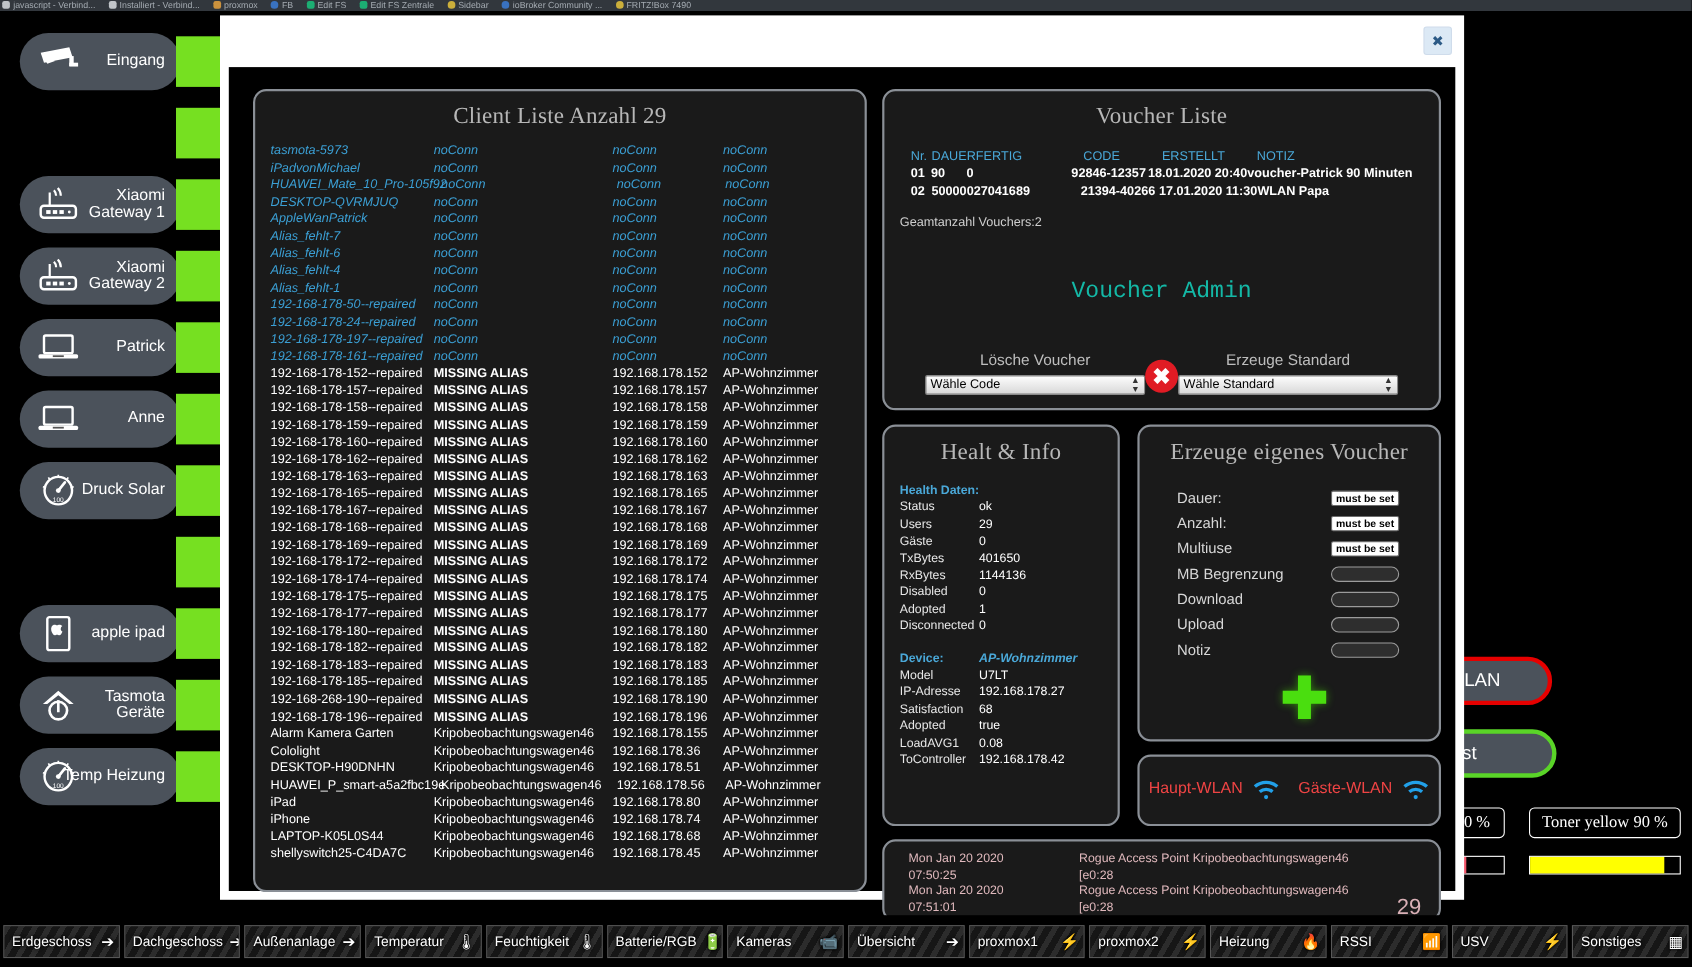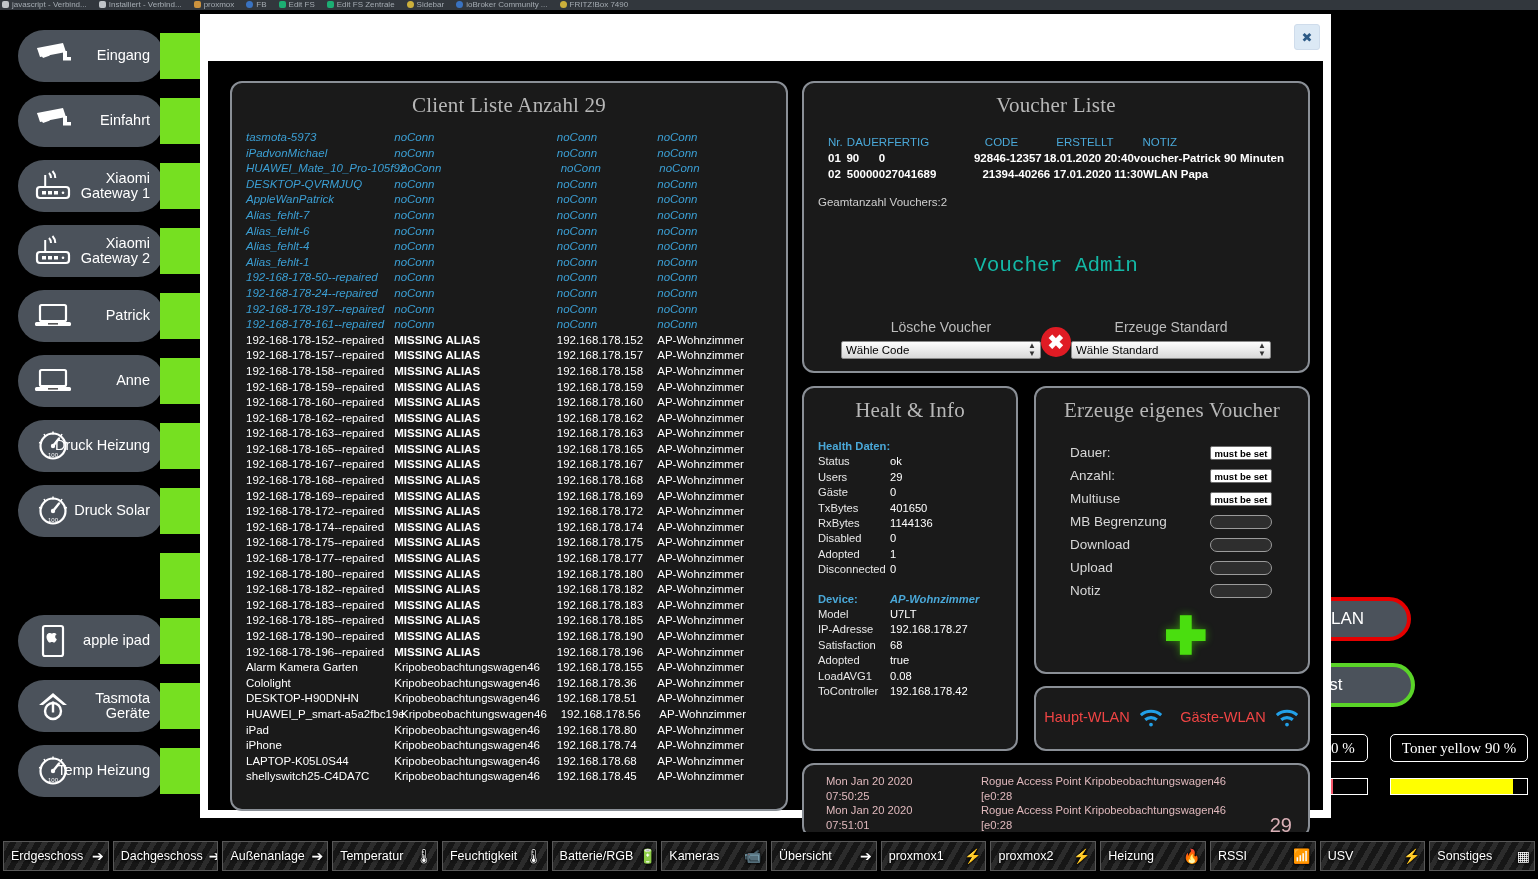--- a/index.html
+++ b/index.html
@@ -209,26 +209,20 @@
       <div class="dev-row">
         <div class="dev-btn"><div class="dev-ico"><svg width="40" height="28" viewBox="0 0 40 28">
               <path d="M4 6 L30 1 L33 10 L7 15 Z" fill="#fff"></path>
               <path d="M4 6 L10 16 L17 13.5 Z" fill="#fff"></path>
               <rect x="30" y="9" width="4" height="9" fill="#fff"></rect>
               <rect x="30" y="15" width="8" height="3.5" fill="#fff"></rect>
             </svg></div><span>Eingang</span></div>
         <div class="dev-led" style="background: rgb(118, 224, 33);"></div>
       </div>
       <div class="dev-row">
-        <div class="dev-btn"><div class="dev-ico"><svg width="40" height="28" viewBox="0 0 40 28">
-              <path d="M4 6 L30 1 L33 10 L7 15 Z" fill="#fff"></path>
-              <path d="M4 6 L10 16 L17 13.5 Z" fill="#fff"></path>
-              <rect x="30" y="9" width="4" height="9" fill="#fff"></rect>
-              <rect x="30" y="15" width="8" height="3.5" fill="#fff"></rect>
-            </svg></div><span>Einfahrt</span></div>
         <div class="dev-led" style="background: rgb(118, 224, 33);"></div>
       </div>
       <div class="dev-row">
         <div class="dev-btn"><div class="dev-ico"><svg width="40" height="32" viewBox="0 0 40 32">
               <rect x="4" y="17" width="32" height="11" rx="3" fill="none" stroke="#fff" stroke-width="2.2"></rect>
               <rect x="9" y="21" width="4" height="3.5" fill="#fff"></rect>
               <rect x="15" y="21" width="4" height="3.5" fill="#fff"></rect>
               <rect x="21" y="21" width="4" height="3.5" fill="#fff"></rect>
               <circle cx="30" cy="22.7" r="1.3" fill="#fff"></circle>
               <rect x="11.2" y="5" width="2" height="12" fill="#fff"></rect>
@@ -270,32 +264,20 @@
       </div>
       <div class="dev-row">
         <div class="dev-btn"><div class="dev-ico"><svg width="34" height="34" viewBox="0 0 34 34">
               <circle cx="17" cy="17" r="12.5" fill="none" stroke="#fff" stroke-width="2.2"></circle>
               <g stroke="#fff" stroke-width="1.5">
                 <path d="M17 2.5v3M8 5 l1.5 2.6M26 5 l-1.5 2.6M3 13.5l2.9.8M31 13.5l-2.9.8"></path>
               </g>
               <path d="M17 17 L23 9.5" stroke="#fff" stroke-width="2.4" stroke-linecap="round"></path>
               <circle cx="17" cy="17" r="2.2" fill="#fff"></circle>
               <text x="17" y="27.5" font-size="6" fill="#fff" text-anchor="middle" font-family="sans-serif">100</text>
-            </svg></div><span>Druck Heizung</span></div>
-        <div class="dev-led" style="background: rgb(118, 224, 33);"></div>
-      </div>
-      <div class="dev-row">
-        <div class="dev-btn"><div class="dev-ico"><svg width="34" height="34" viewBox="0 0 34 34">
-              <circle cx="17" cy="17" r="12.5" fill="none" stroke="#fff" stroke-width="2.2"></circle>
-              <g stroke="#fff" stroke-width="1.5">
-                <path d="M17 2.5v3M8 5 l1.5 2.6M26 5 l-1.5 2.6M3 13.5l2.9.8M31 13.5l-2.9.8"></path>
-              </g>
-              <path d="M17 17 L23 9.5" stroke="#fff" stroke-width="2.4" stroke-linecap="round"></path>
-              <circle cx="17" cy="17" r="2.2" fill="#fff"></circle>
-              <text x="17" y="27.5" font-size="6" fill="#fff" text-anchor="middle" font-family="sans-serif">100</text>
             </svg></div><span>Druck Solar</span></div>
         <div class="dev-led" style="background: rgb(118, 224, 33);"></div>
       </div>
       <div class="dev-row">
         <div class="dev-led" style="background: rgb(118, 224, 33);"></div>
       </div>
       <div class="dev-row">
         <div class="dev-btn"><div class="dev-ico"><svg width="30" height="34" viewBox="0 0 30 34">
               <rect x="5" y="2" width="20" height="30" rx="2" fill="none" stroke="#fff" stroke-width="2.2"></rect>
               <path d="M17.3 12.6c-.1-1.6 1.3-2.4 1.4-2.4-.8-1.1-2-1.3-2.4-1.3-1-.1-2 .6-2.5.6s-1.3-.6-2.1-.6c-1.1 0-2.1.6-2.7 1.6-1.1 2-.3 4.9.8 6.5.5.8 1.2 1.7 2 1.6.8 0 1.1-.5 2.1-.5s1.2.5 2.1.5c.9 0 1.4-.8 1.9-1.6.6-.9.9-1.8.9-1.8s-1.7-.7-1.7-2.6z" fill="#fff"></path>
@@ -543,21 +525,21 @@
             <span class="c2">192.168.178.183</span>
             <span class="c3">AP-Wohnzimmer</span>
           </div>
           <div class="crow on">
             <span class="c0">192-168-178-185--repaired</span>
             <span class="c1">MISSING ALIAS</span>
             <span class="c2">192.168.178.185</span>
             <span class="c3">AP-Wohnzimmer</span>
           </div>
           <div class="crow on">
-            <span class="c0">192-168-178-190--repaired</span>
+            <span class="c0">192-168-268-190--repaired</span>
             <span class="c1">MISSING ALIAS</span>
             <span class="c2">192.168.178.190</span>
             <span class="c3">AP-Wohnzimmer</span>
           </div>
           <div class="crow on">
             <span class="c0">192-168-178-196--repaired</span>
             <span class="c1">MISSING ALIAS</span>
             <span class="c2">192.168.178.196</span>
             <span class="c3">AP-Wohnzimmer</span>
           </div>

